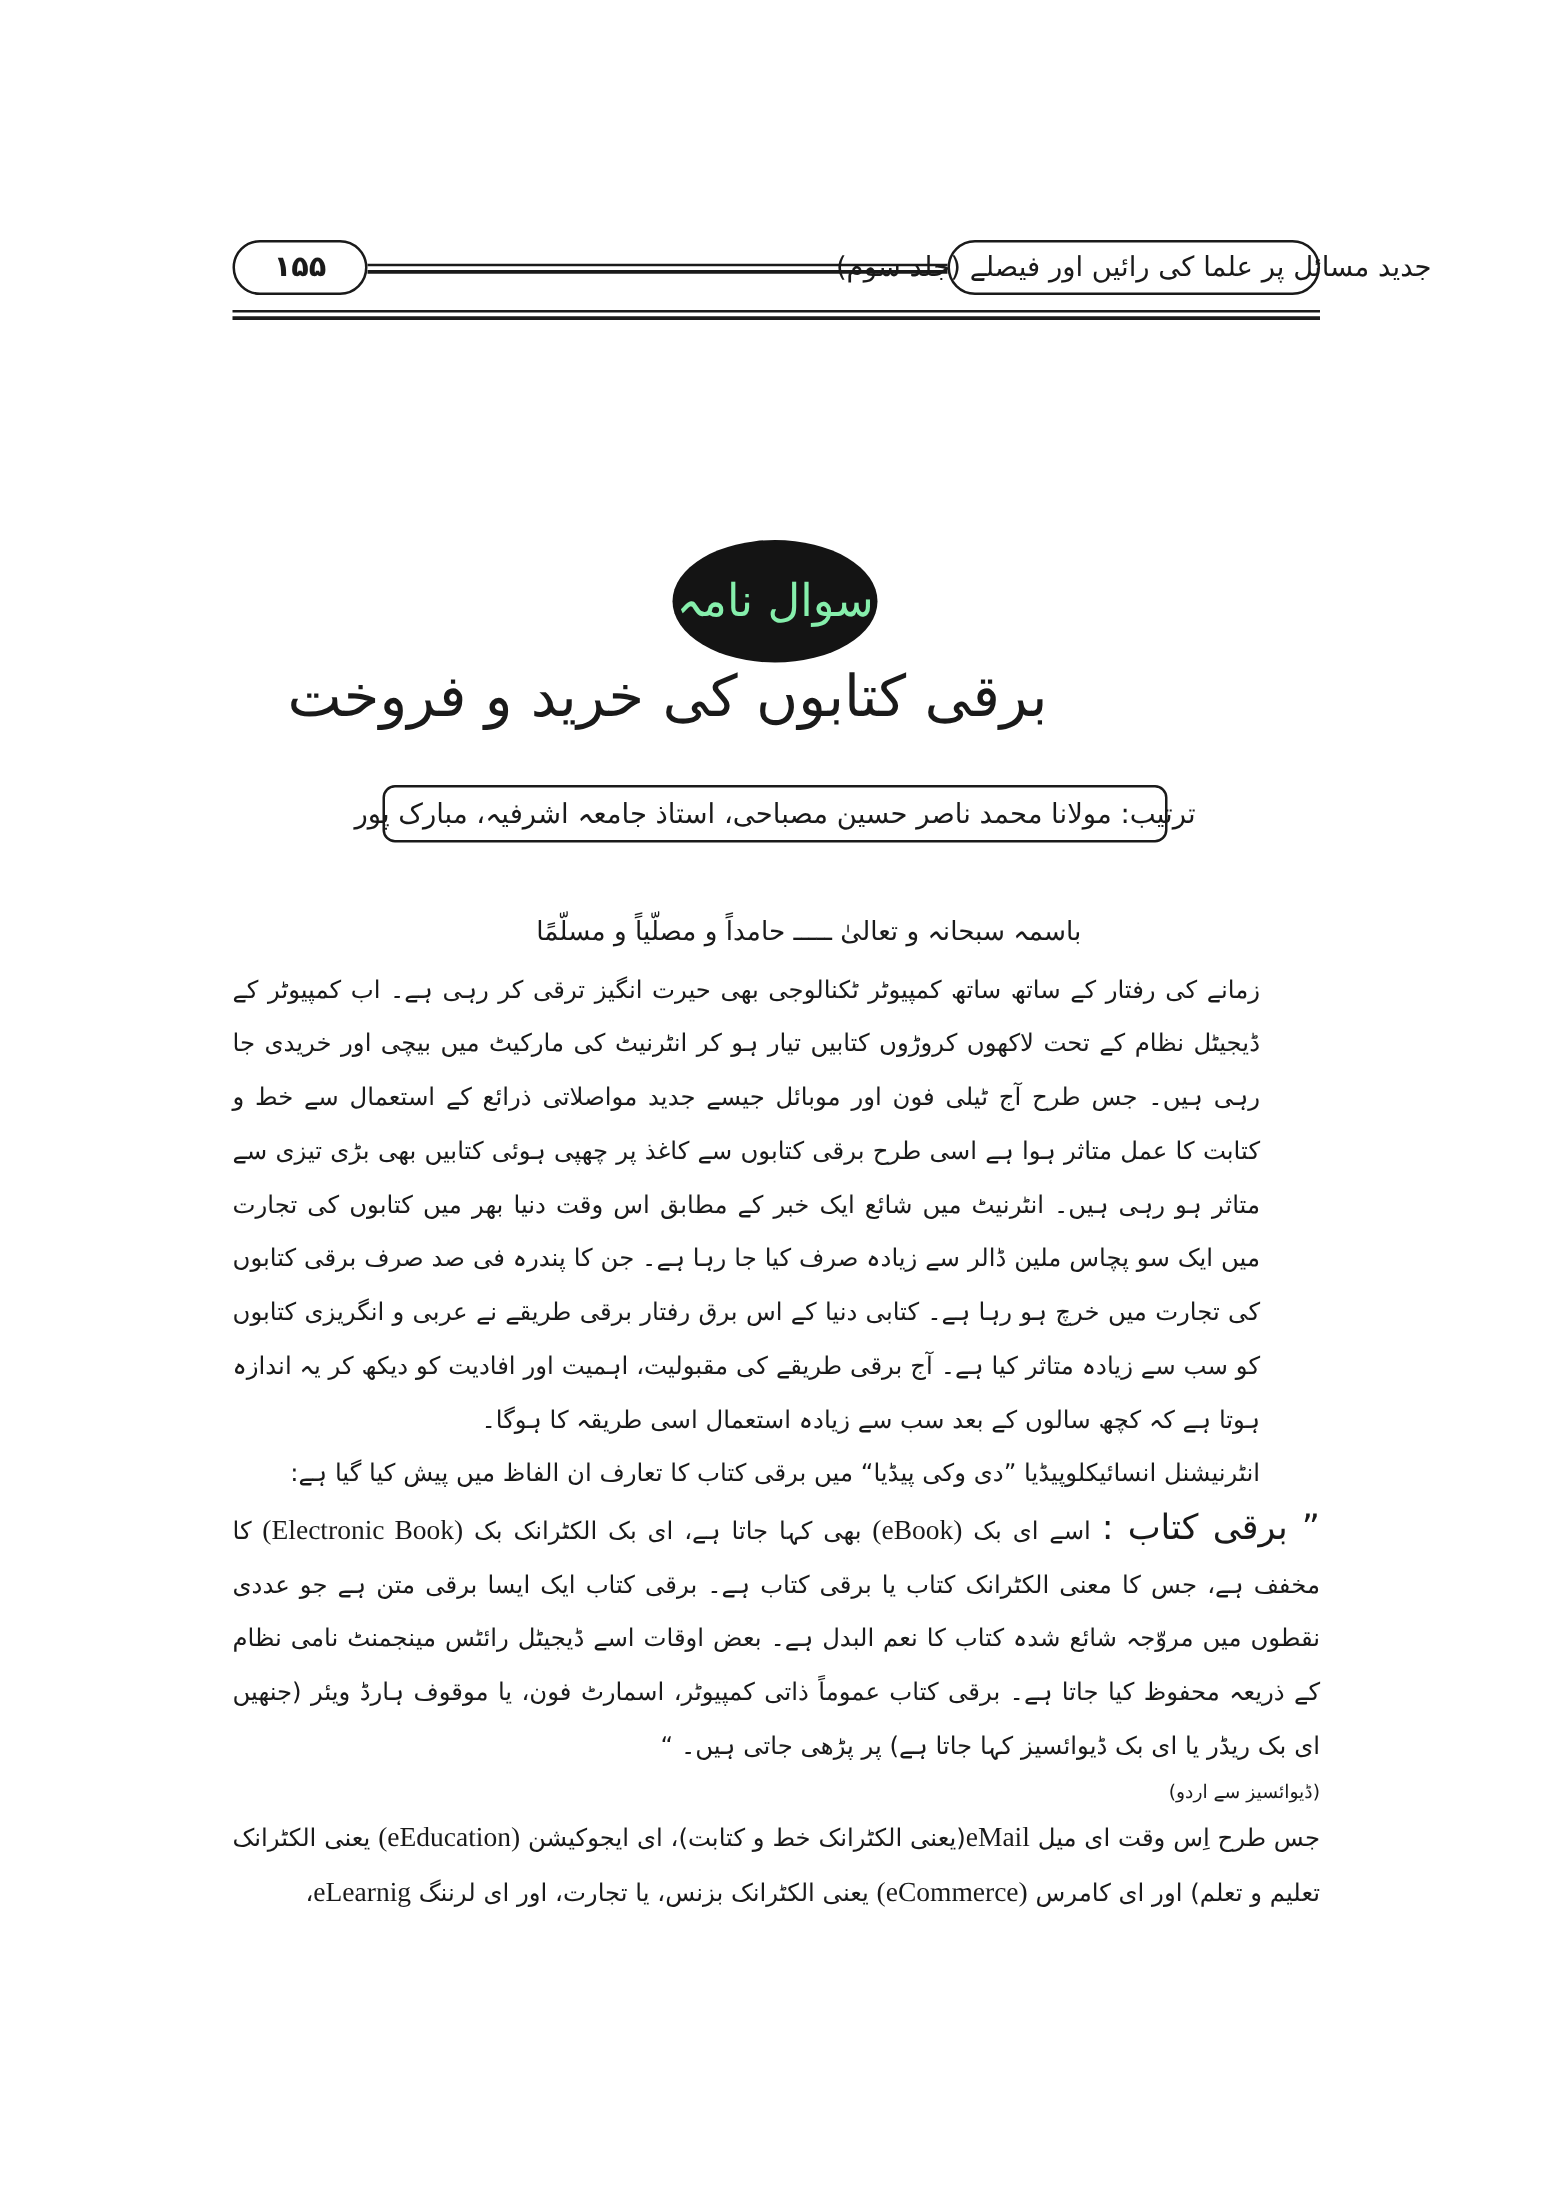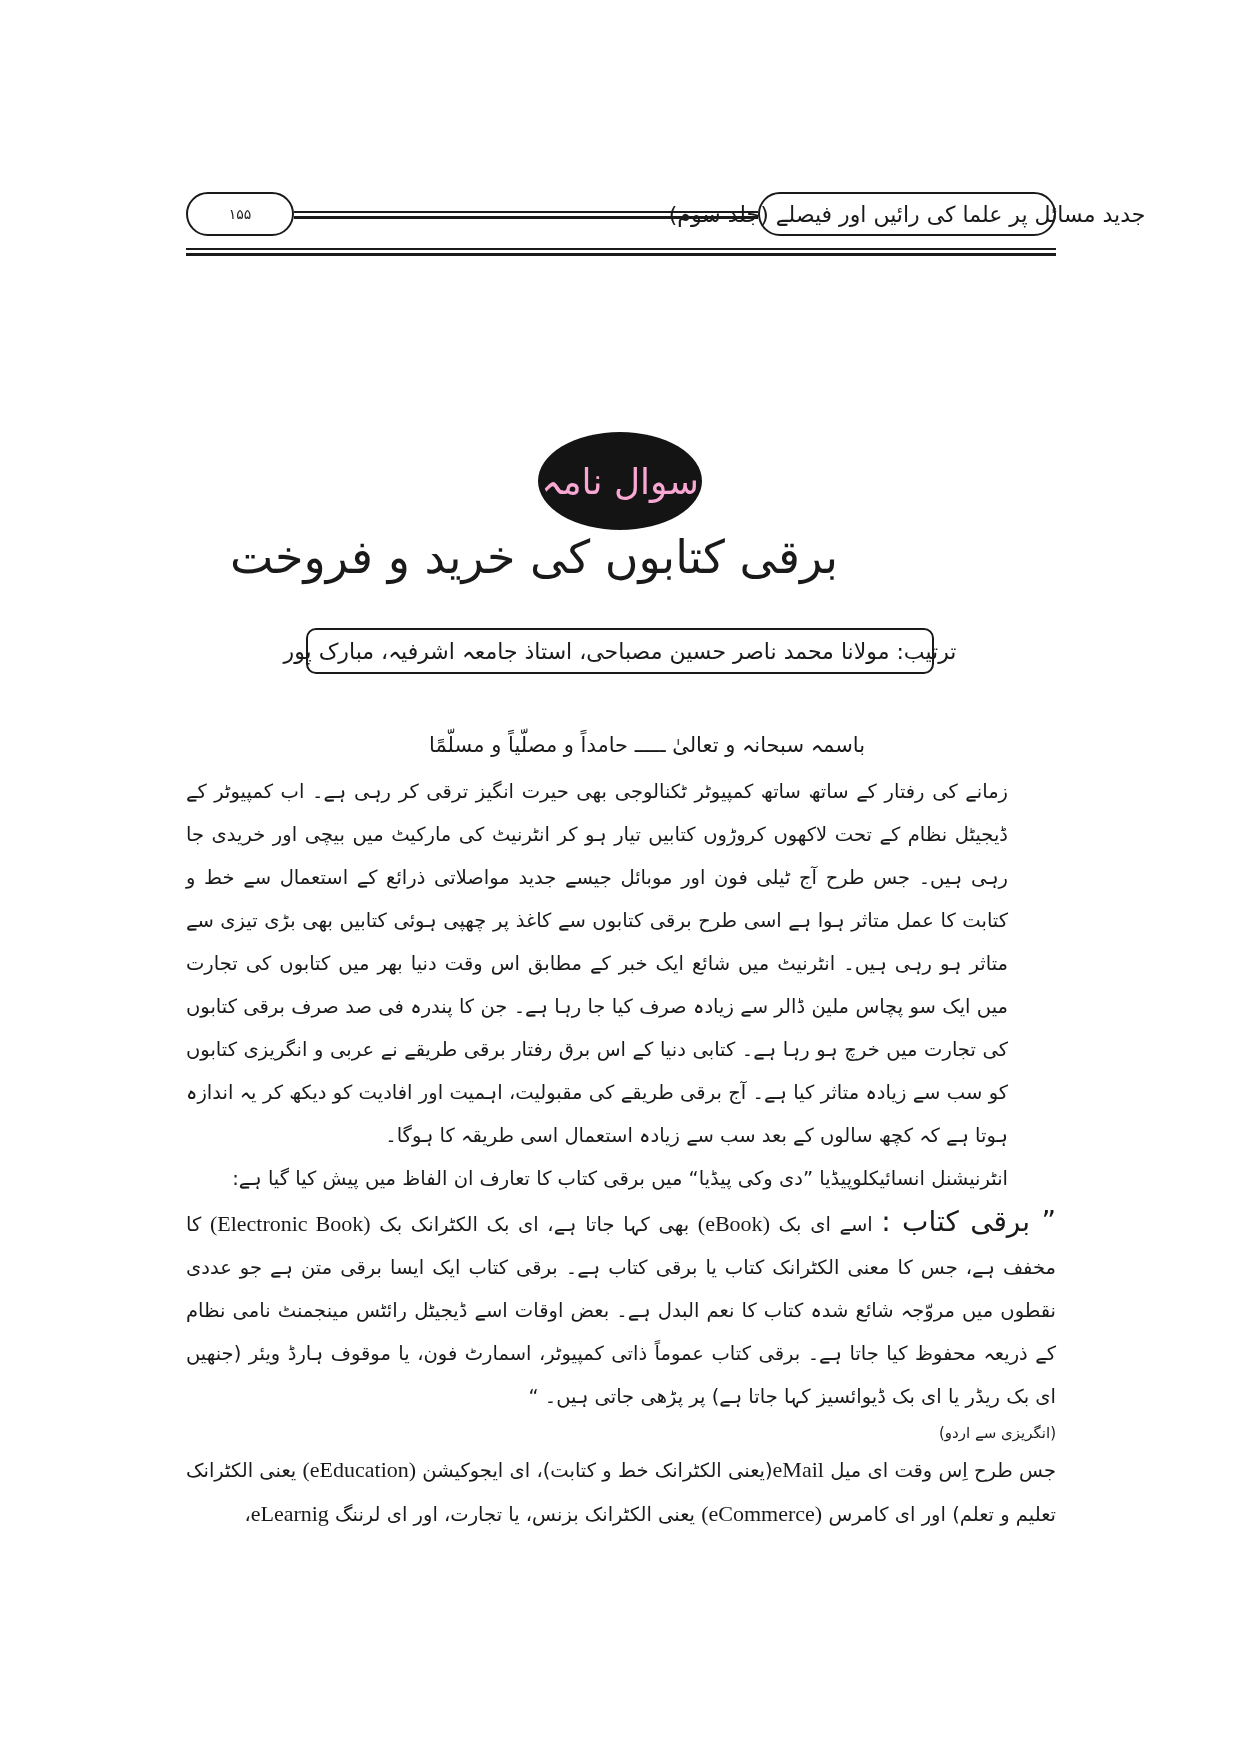--- a/index.html
+++ b/index.html
@@ -8,41 +8,41 @@
       font-family: "DejaVu Sans", sans-serif; color: #1a1a1a;
     }
     .page { position: absolute; left: 0; top: 0; width: 1240px; height: 1754px; }
 
     
     .header { position: absolute; left: 186px; top: 192px; width: 870px; height: 48px; }
     .pill-page {
       position: absolute; left: 0; top: 0; width: 108px; height: 44px;
       border: 2.5px solid #1a1a1a; border-radius: 22px; box-sizing: border-box;
       display: flex; align-items: center; justify-content: center;
-      font-size: 14px; font-weight: normal; direction: rtl;
+      font-size: 23px; font-weight: bold; direction: rtl;
     }
     .pill-title {
       position: absolute; right: 0; top: 0; width: 298px; height: 44px;
       border: 2.5px solid #1a1a1a; border-radius: 22px; box-sizing: border-box;
       display: flex; align-items: center; justify-content: center;
       font-size: 22px; direction: rtl; white-space: nowrap;
     }
     .hdr-rule-mid { position: absolute; left: 108px; right: 298px; top: 19px; height: 8px; }
     .hdr-rule-mid .l1 { position: absolute; left: 0; right: 0; top: 0; height: 2px; background: #1a1a1a; }
     .hdr-rule-mid .l2 { position: absolute; left: 0; right: 0; top: 5px; height: 3px; background: #1a1a1a; }
     .hdr-rule-bottom { position: absolute; left: 186px; width: 870px; top: 248px; height: 8px; }
     .hdr-rule-bottom .l1 { position: absolute; left: 0; right: 0; top: 0; height: 2px; background: #1a1a1a; }
     .hdr-rule-bottom .l2 { position: absolute; left: 0; right: 0; top: 5px; height: 3px; background: #1a1a1a; }
 
     
     .badge {
       position: absolute; left: 538px; top: 432px; width: 164px; height: 98px;
       background: #141414; border-radius: 50%;
       display: flex; align-items: center; justify-content: center;
-      color: #f9a8d4; font-size: 36px; direction: rtl;
+      color: #86efac; font-size: 36px; direction: rtl;
     }
     .main-title {
       position: absolute; left: 0; width: 1068px; top: 530px; text-align: center;
       font-family: "DejaVu Serif", serif; font-size: 46px; direction: rtl;
     }
 
     
     .compiler {
       position: absolute; left: 306px; top: 628px; width: 628px; height: 46px;
       border: 2.5px solid #1a1a1a; border-radius: 10px; box-sizing: border-box;
@@ -92,19 +92,19 @@
   <div class="compiler">ترتیب: مولانا محمد ناصر حسین مصباحی، استاذ جامعہ اشرفیہ، مبارک پور</div>
 
   <div class="invocation">باسمہ سبحانہ و تعالیٰ ـــــ حامداً و مصلّیاً و مسلّمًا</div>
 
   <div class="body">
     <p class="para indent">زمانے کی رفتار کے ساتھ ساتھ کمپیوٹر ٹکنالوجی بھی حیرت انگیز ترقی کر رہی ہے۔ اب کمپیوٹر کے ڈیجیٹل نظام کے تحت لاکھوں کروڑوں کتابیں تیار ہو کر انٹرنیٹ کی مارکیٹ میں بیچی اور خریدی جا رہی ہیں۔ جس طرح آج ٹیلی فون اور موبائل جیسے جدید مواصلاتی ذرائع کے استعمال سے خط و کتابت کا عمل متاثر ہوا ہے اسی طرح برقی کتابوں سے کاغذ پر چھپی ہوئی کتابیں بھی بڑی تیزی سے متاثر ہو رہی ہیں۔ انٹرنیٹ میں شائع ایک خبر کے مطابق اس وقت دنیا بھر میں کتابوں کی تجارت میں ایک سو پچاس ملین ڈالر سے زیادہ صرف کیا جا رہا ہے۔ جن کا پندرہ فی صد صرف برقی کتابوں کی تجارت میں خرچ ہو رہا ہے۔ کتابی دنیا کے اس برق رفتار برقی طریقے نے عربی و انگریزی کتابوں کو سب سے زیادہ متاثر کیا ہے۔ آج برقی طریقے کی مقبولیت، اہمیت اور افادیت کو دیکھ کر یہ اندازہ ہوتا ہے کہ کچھ سالوں کے بعد سب سے زیادہ استعمال اسی طریقہ کا ہوگا۔</p>
     <p class="para indent">انٹرنیشنل انسائیکلوپیڈیا ”دی وکی پیڈیا“ میں برقی کتاب کا تعارف ان الفاظ میں پیش کیا گیا ہے:</p>
     <p class="para">
       <span class="def-head">” برقی کتاب :</span><span> اسے ای بک </span><span class="latin">(eBook)</span><span> بھی کہا جاتا ہے، ای بک الکٹرانک بک </span><span class="latin">(Electronic Book)</span><span> کا مخفف ہے، جس کا معنی الکٹرانک کتاب یا برقی کتاب ہے۔ برقی کتاب ایک ایسا برقی متن ہے جو عددی نقطوں میں مروّجہ شائع شدہ کتاب کا نعم البدل ہے۔ بعض اوقات اسے ڈیجیٹل رائٹس مینجمنٹ نامی نظام کے ذریعہ محفوظ کیا جاتا ہے۔ برقی کتاب عموماً ذاتی کمپیوٹر، اسمارٹ فون، یا موقوف ہارڈ ویئر (جنھیں ای بک ریڈر یا ای بک ڈیوائسیز کہا جاتا ہے) پر پڑھی جاتی ہیں۔ “</span>
     </p>
-    <p class="translit">(انگریزی سے اردو)</p>
+    <p class="translit">(ڈیوائسیز سے اردو)</p>
     <p class="para">
       <span>جس طرح اِس وقت ای میل </span><span class="latin">eMail</span><span>(یعنی الکٹرانک خط و کتابت)، ای ایجوکیشن </span><span class="latin">(eEducation)</span><span> یعنی الکٹرانک تعلیم و تعلم) اور ای کامرس </span><span class="latin">(eCommerce)</span><span> یعنی الکٹرانک بزنس، یا تجارت، اور ای لرننگ </span><span class="latin">eLearnig</span><span>،</span>
     </p>
   </div>
 
 </div>
 
 </body></html>

